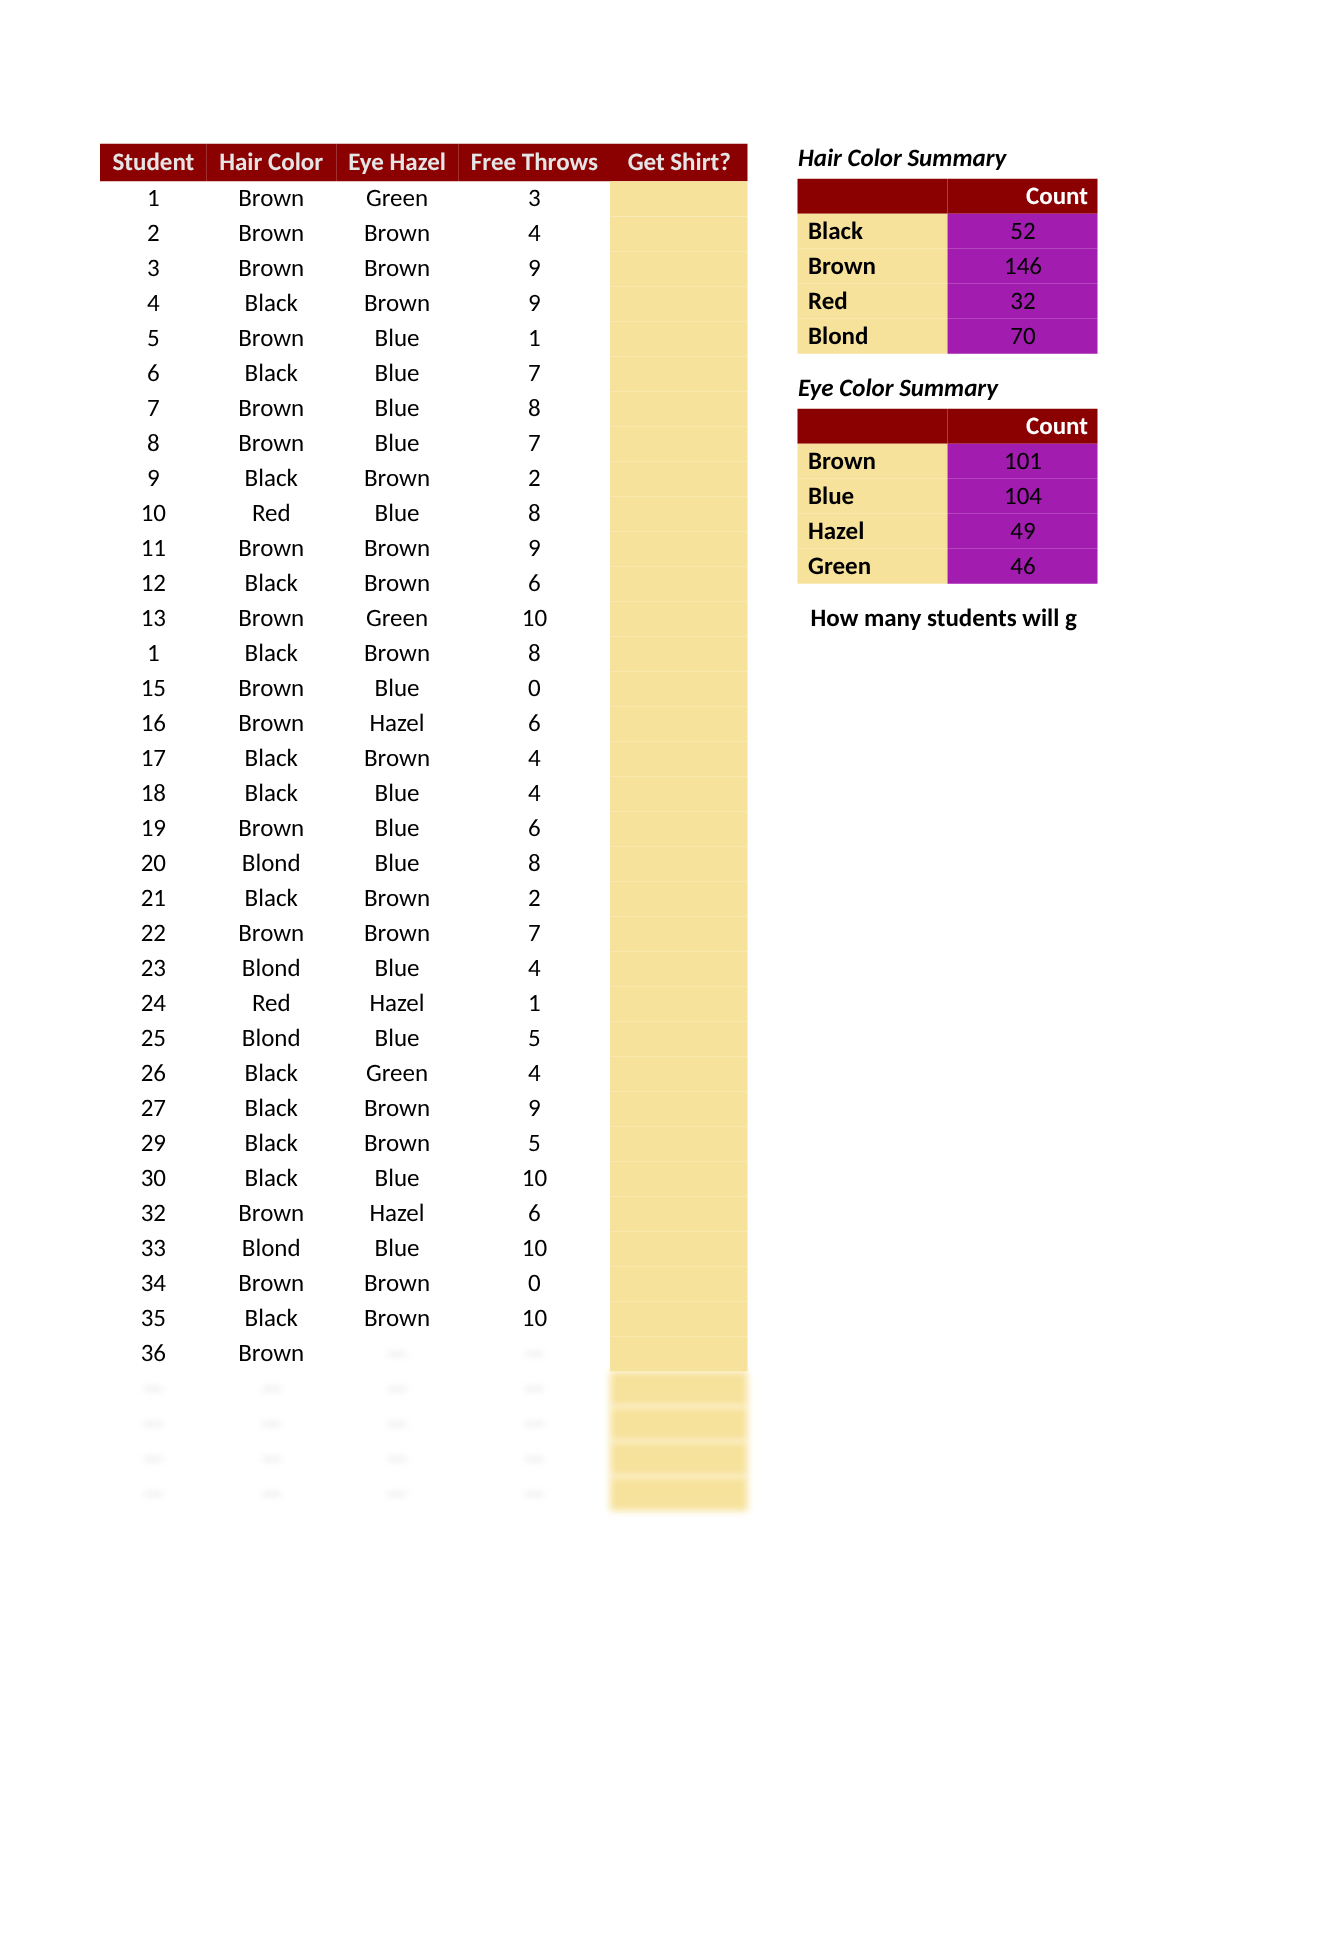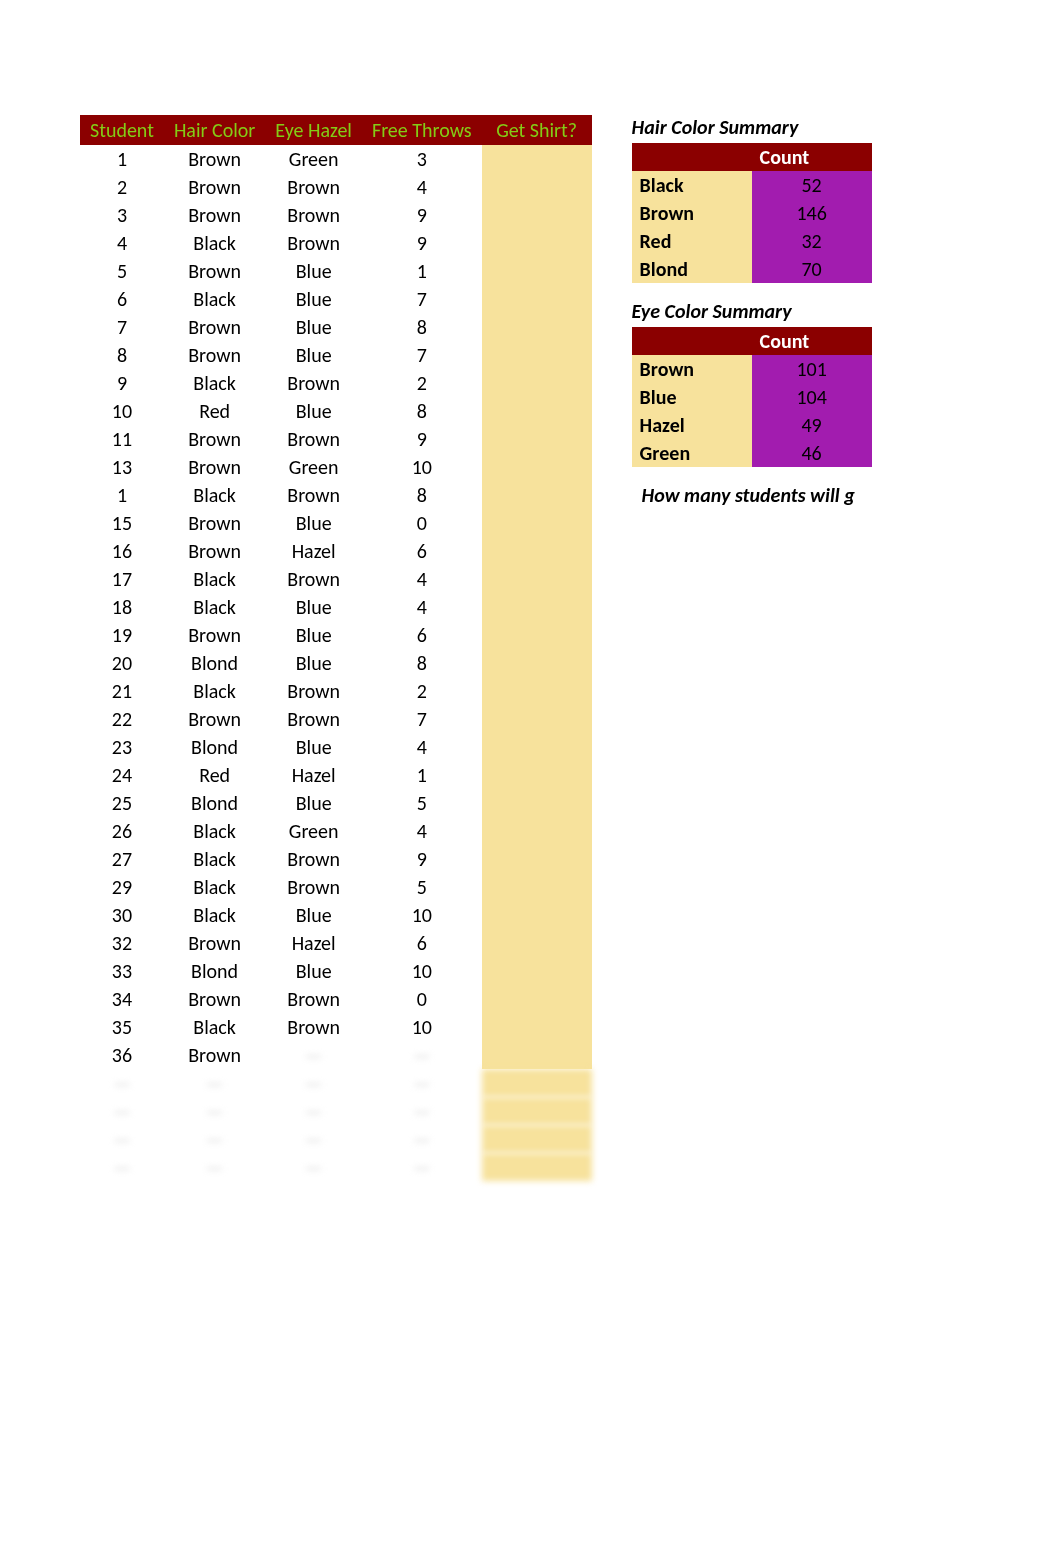--- a/index.html
+++ b/index.html
@@ -21,22 +21,22 @@
     display: flex;
     align-items: flex-start;
     gap: 40px;
   }
   
   .main-table {
     border-collapse: collapse;
   }
   .main-table th {
     background: #8b0000;
-    color: #84cc16;
-    font-weight: normal;
+    color: #e5e5e5;
+    font-weight: bold;
     padding: 3px 10px;
     white-space: nowrap;
   }
   .main-table td {
     padding: 2px 10px;
     text-align: center;
     white-space: nowrap;
   }
   .main-table td.yellow {
     background: #f7e29c;
@@ -58,42 +58,41 @@
   }
   .summary-table {
     border-collapse: collapse;
     width: 240px;
   }
   .summary-table th {
     background: #8b0000;
     color: #fff;
     font-weight: bold;
     padding: 2px 8px;
-    text-align: left;
+    text-align: right;
   }
   .summary-table th.blank {
     width: 120px;
   }
   .summary-table td {
     padding: 2px 8px;
   }
   .summary-table td.label {
     font-weight: bold;
     text-align: left;
     background: #f7e29c;
   }
   .summary-table td.val {
     text-align: center;
     background: #a21caf;
   }
   .question {
     font-weight: bold;
     margin-left: 10px;
     white-space: nowrap;
-    font-style: italic;
   }
   
   .blur-row td {
     color: #cccccc;
     filter: blur(3px);
   }
   .blur-cell {
     color: #cccccc;
     filter: blur(3px);
   }
@@ -185,20 +184,27 @@
           <td class="yellow"></td>
         </tr>
         <tr>
           <td>11</td>
           <td>Brown</td>
           <td>Brown</td>
           <td>9</td>
           <td class="yellow"></td>
         </tr>
         <tr>
+          <td>12</td>
+          <td>Black</td>
+          <td>Brown</td>
+          <td>6</td>
+          <td class="yellow"></td>
+        </tr>
+        <tr>
           <td>13</td>
           <td>Brown</td>
           <td>Green</td>
           <td>10</td>
           <td class="yellow"></td>
         </tr>
         <tr>
           <td>1</td>
           <td>Black</td>
           <td>Brown</td>

